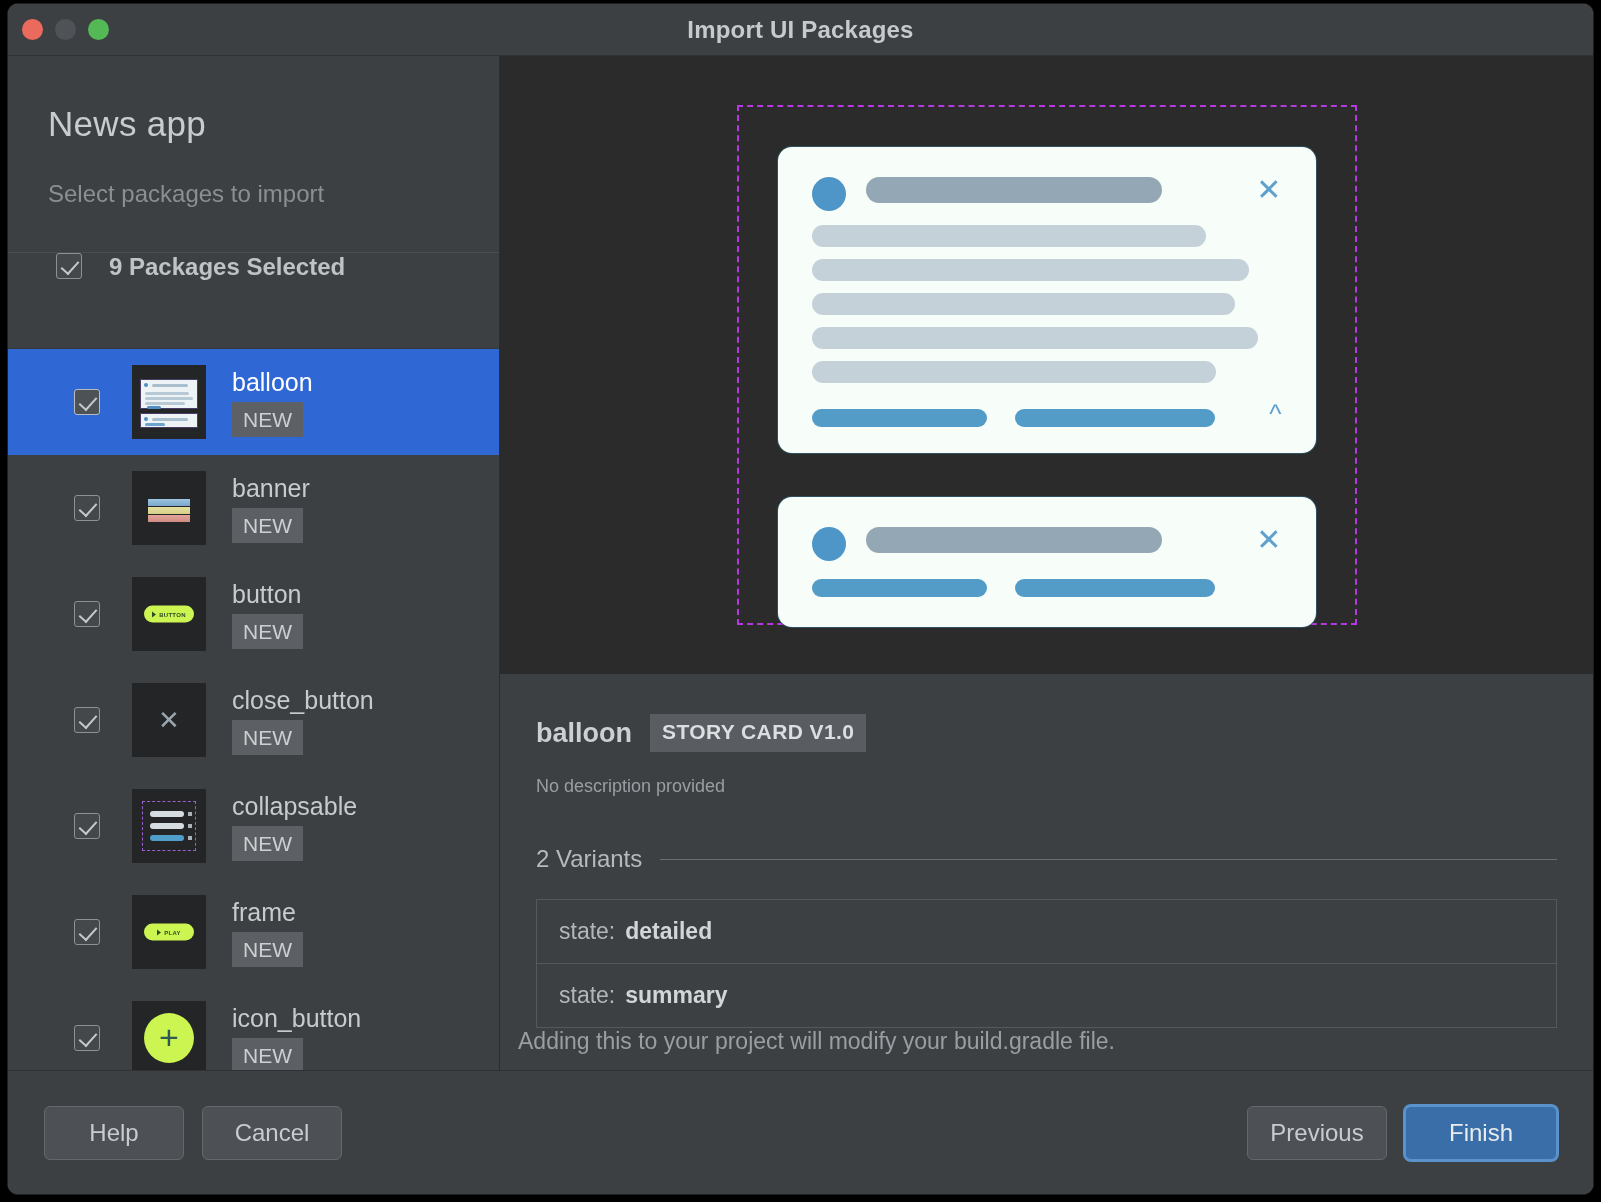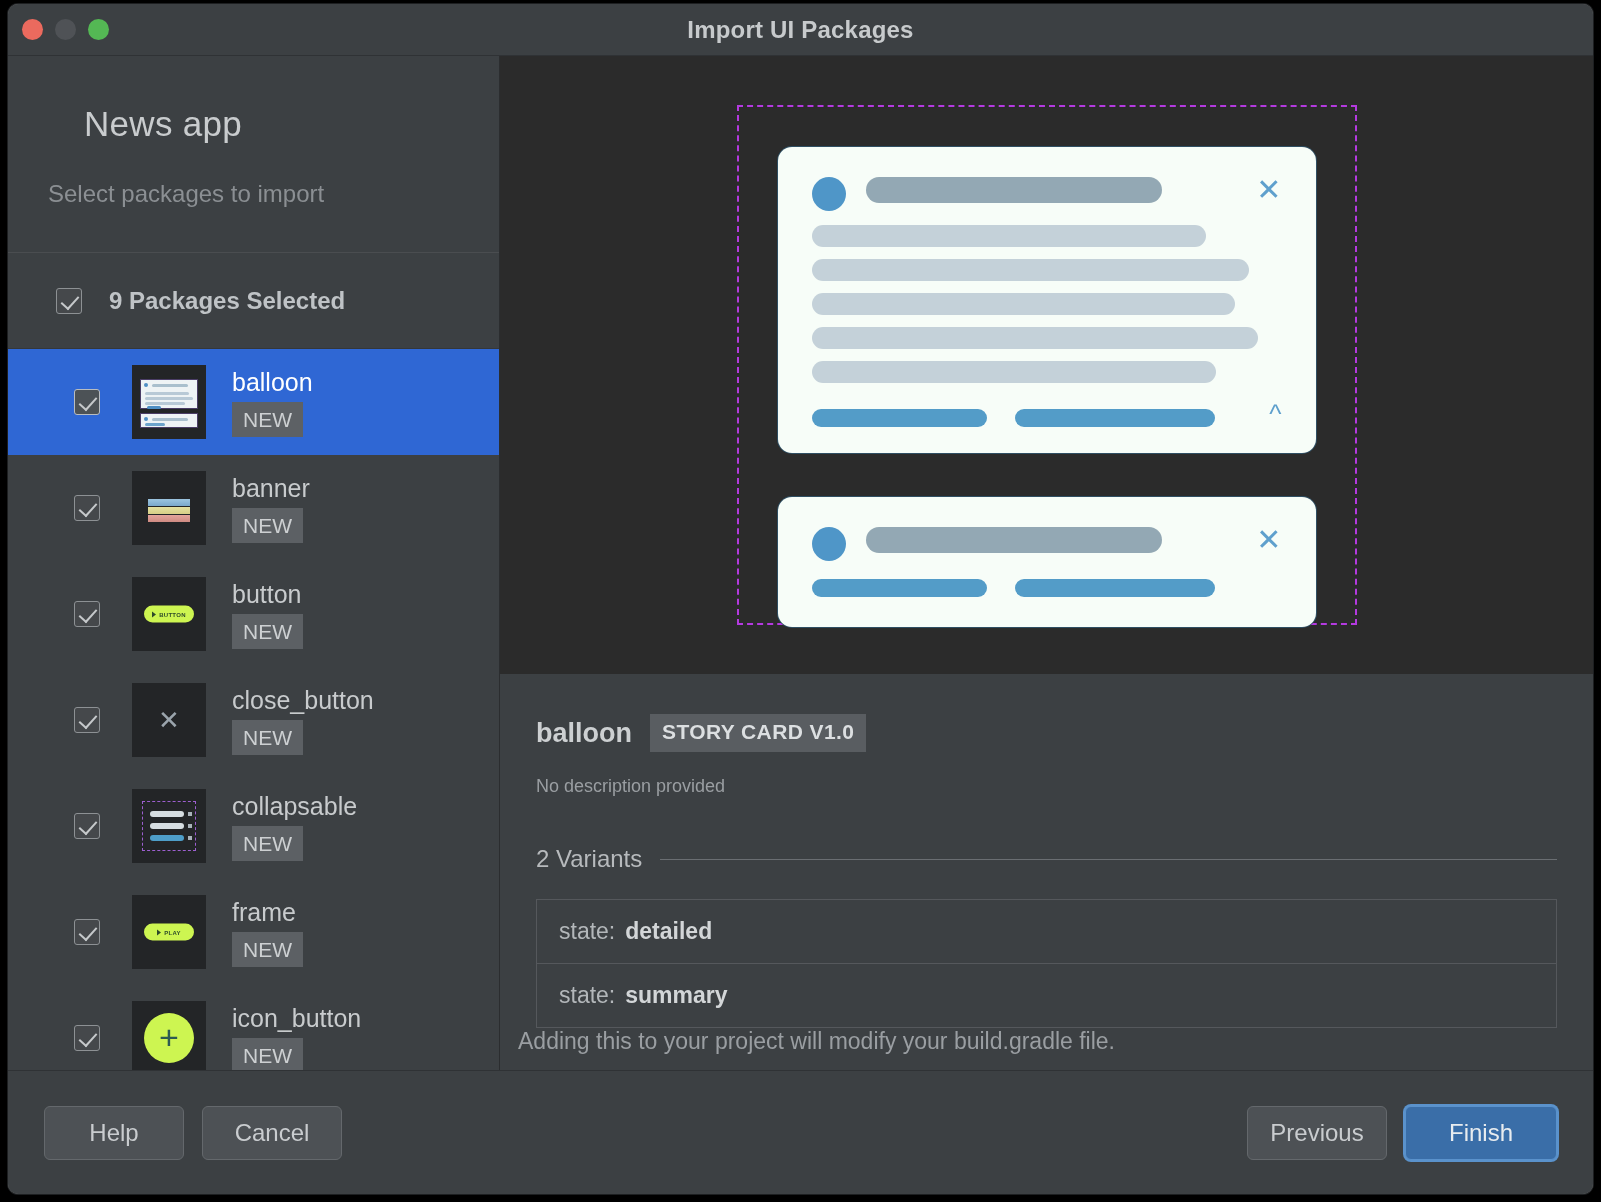--- a/index.html
+++ b/index.html
@@ -70,32 +70,31 @@
   }
   .side-header {
     padding: 48px 40px 44px 40px;
     border-bottom: 1px solid #4a4d50;
   }
   .app-title {
     font-size: 35px;
     color: #c9ccce;
     font-weight: normal;
     letter-spacing: .3px;
-    margin-left: 36px;
   }
   .app-sub {
     margin-top: 36px;
     font-size: 24px;
     color: #8b8f93;
   }
   .sel-row {
     height: 96px;
     flex: 0 0 96px;
     display: flex;
-    align-items: center;
+    align-items: flex-start;
     padding-left: 48px;
     border-bottom: 1px solid #34373a;
   }
   .sel-label {
     margin-left: 27px;
     font-size: 24px;
     font-weight: bold;
     color: #bfc3c6;
   }
 

